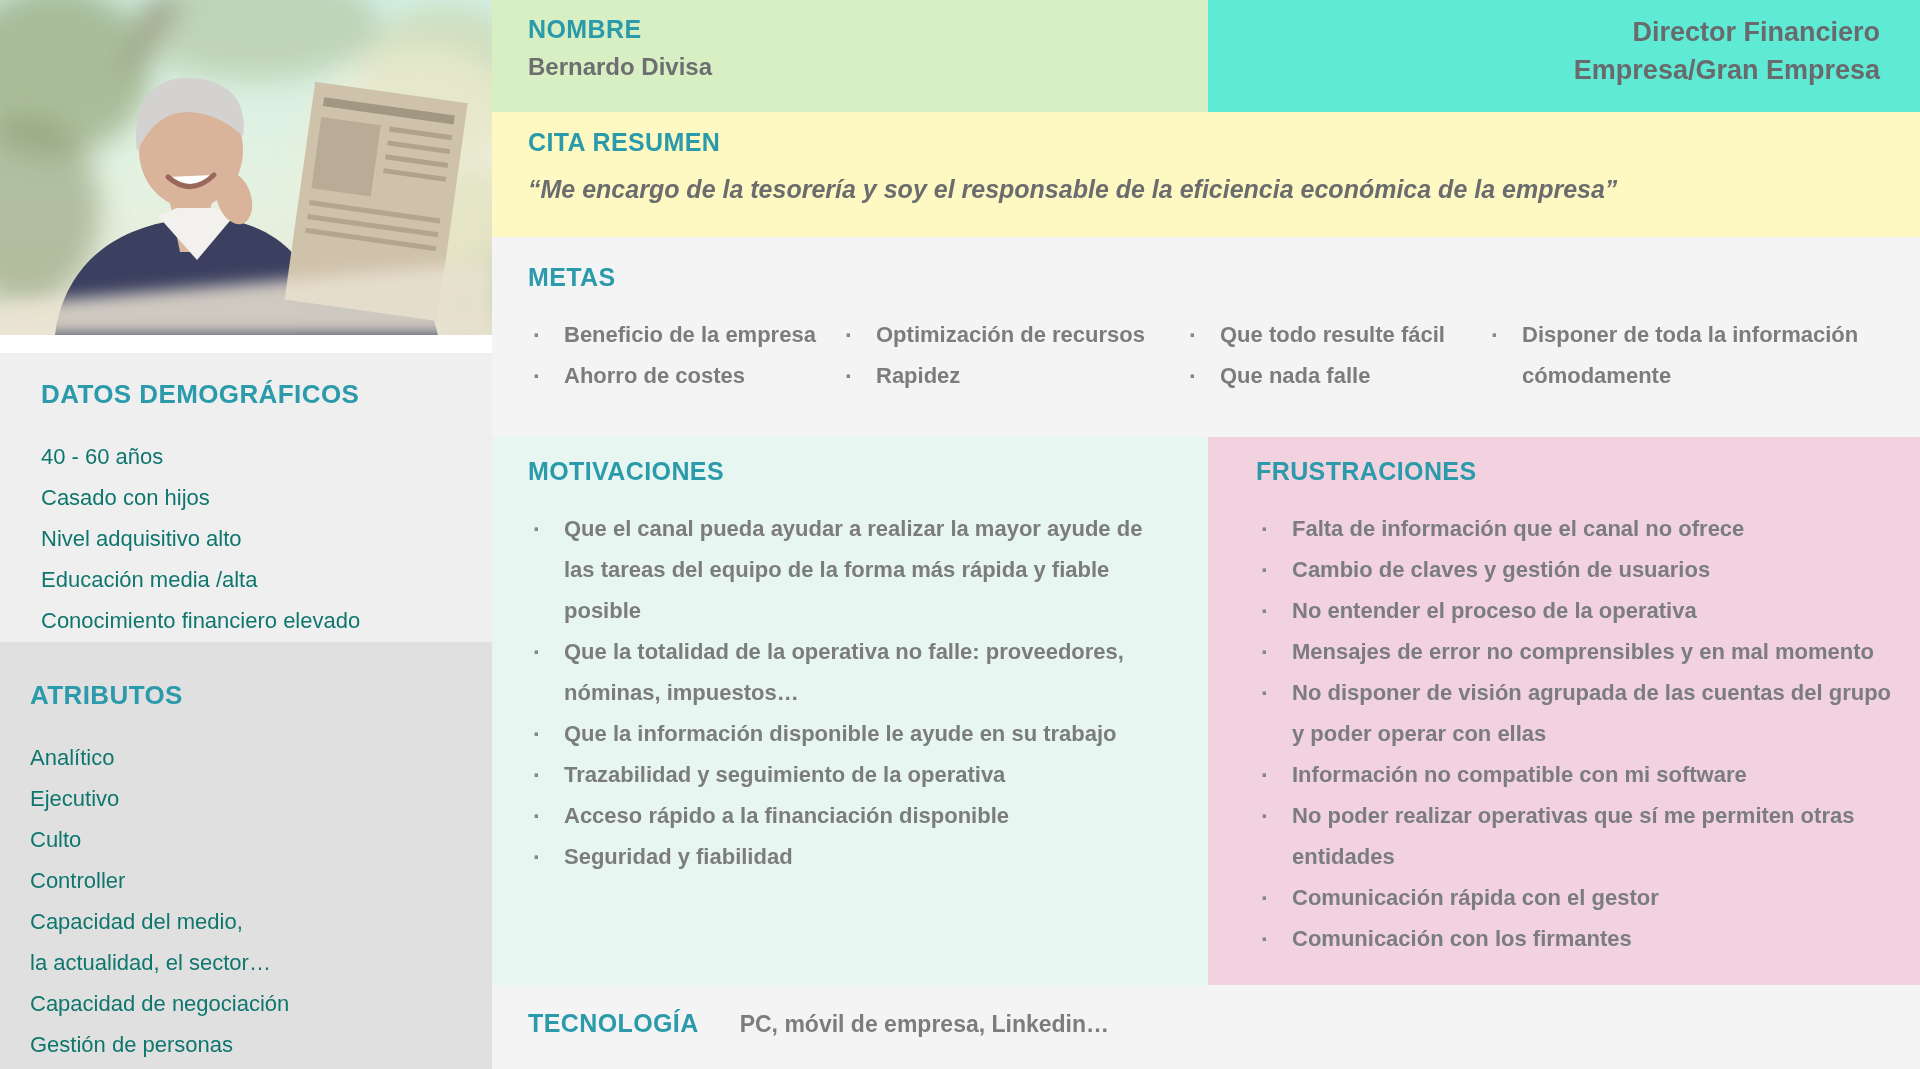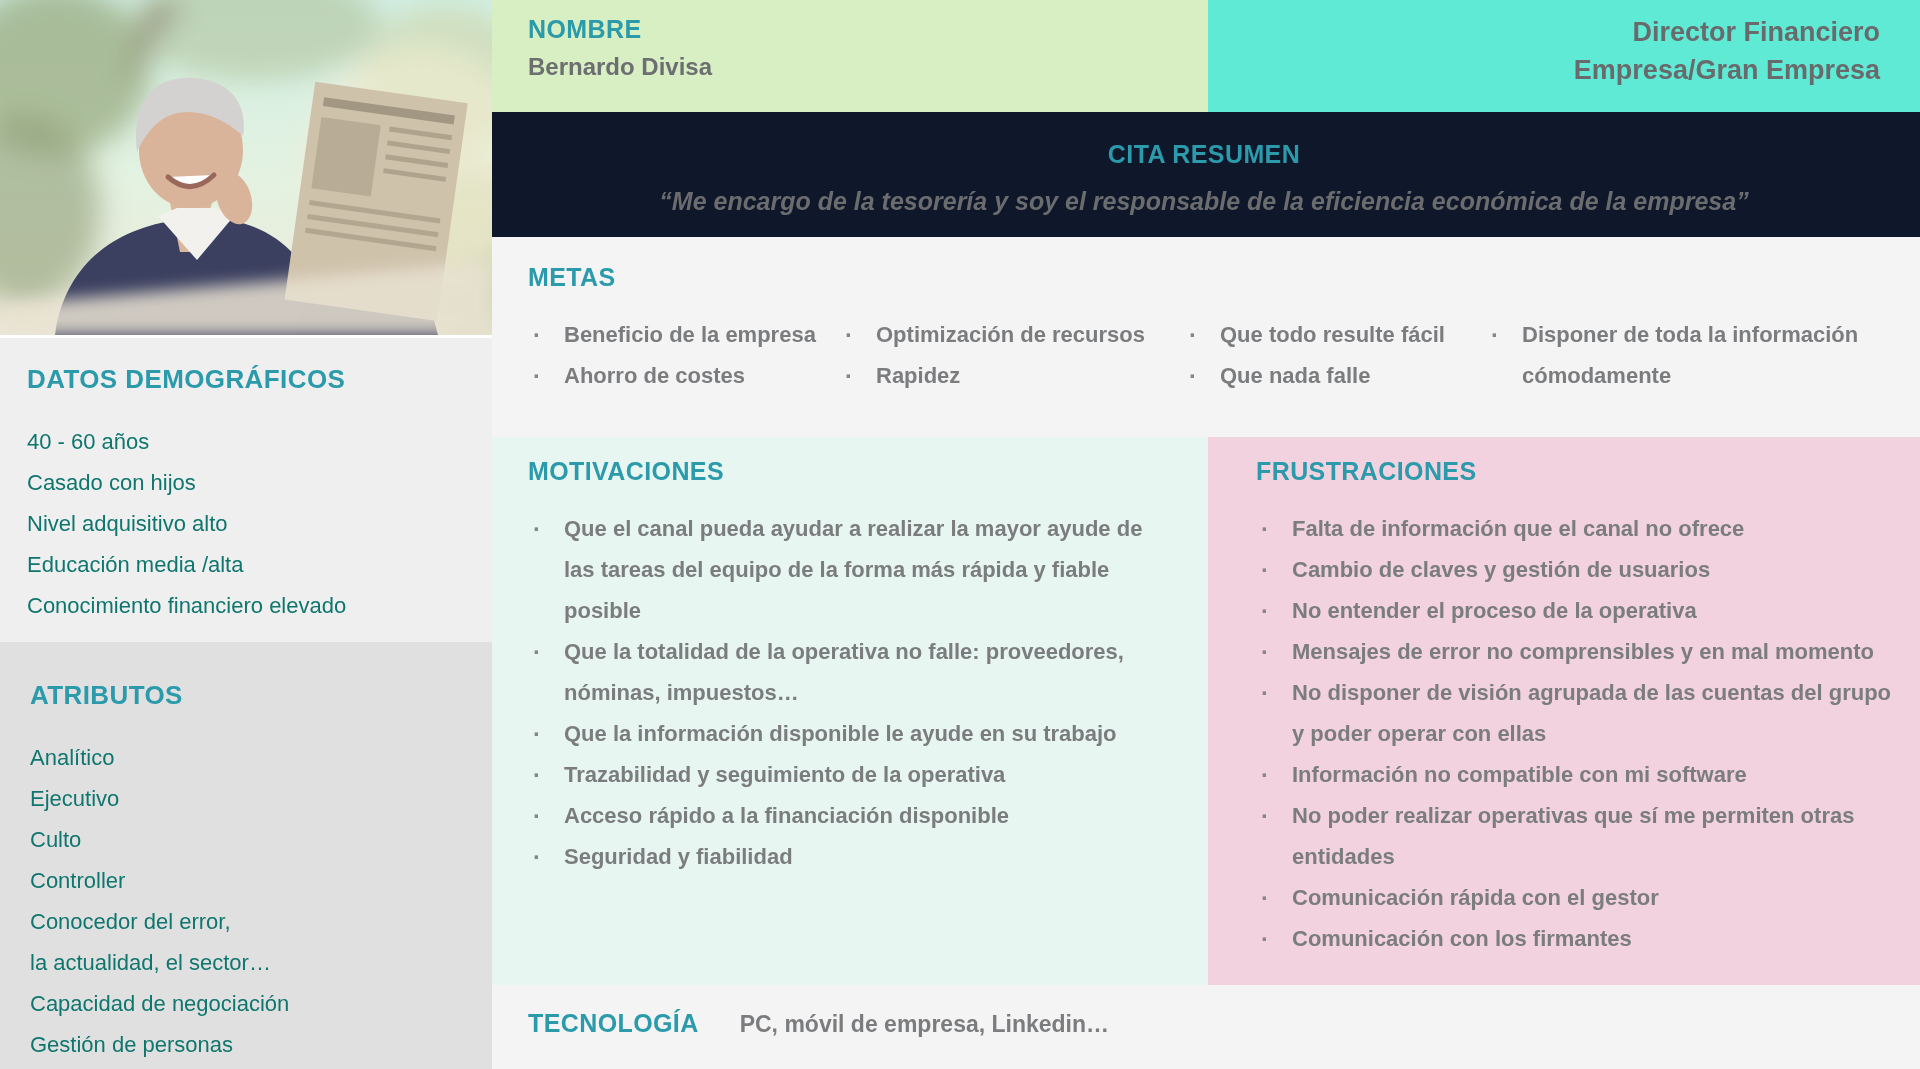--- a/index.html
+++ b/index.html
@@ -4,34 +4,34 @@
 <style>
   html,body{margin:0;padding:0;background:#ffffff;}
   .canvas{
     position:relative;width:1920px;height:1069px;overflow:hidden;
     font-family:"Liberation Sans",sans-serif;background:#ffffff;
   }
   
   .left{position:absolute;left:0;top:0;width:492px;height:1069px;}
   .photo{position:absolute;left:0;top:0;width:492px;height:335px;overflow:hidden;}
   .photo svg{display:block;width:492px;height:335px;}
-  .demo-sec{position:absolute;left:0;top:338px;width:492px;height:307px;background:#efeff0;box-sizing:border-box;padding:26px 20px 0 27px;}
+  .demo-sec{position:absolute;left:0;top:353px;width:492px;height:307px;background:#efeff0;box-sizing:border-box;padding:26px 20px 0 41px;}
   .attr-sec{position:absolute;left:0;top:642px;width:492px;height:427px;background:#e0e0e1;box-sizing:border-box;padding:38px 20px 0 30px;}
   .side-title{font-size:26px;font-weight:bold;color:#2b9aab;letter-spacing:0.4px;}
   .plain-list{margin-top:26px;}
   .plain-item{font-size:22px;font-weight:normal;color:#0f766e;line-height:41px;white-space:nowrap;}
   
   .right{position:absolute;left:492px;top:0;width:1428px;height:1069px;display:flex;flex-direction:column;}
   .hdr{height:112px;display:flex;flex:none;}
   .hdr-green{width:716px;box-sizing:border-box;background:#d7efc3;padding:15px 0 0 36px;}
   .hdr-blue{flex:1;box-sizing:border-box;background:#5eead4;padding:13px 40px 0 0;text-align:right;}
   .sec-title{font-size:25px;font-weight:bold;color:#2b9aab;letter-spacing:0.4px;}
   .persona-name{margin-top:9px;font-size:24px;font-weight:bold;color:#6d6e70;}
   .role-line{font-size:27px;font-weight:bold;color:#696a6c;line-height:38px;}
-  .quote-sec{height:125px;flex:none;box-sizing:border-box;background:#0f172a;padding:28px 40px 0 36px;text-align:center;}
+  .quote-sec{height:125px;flex:none;box-sizing:border-box;background:#fef9c3;padding:16px 40px 0 36px;}
   .quote-text{margin:18px 0 0 0;font-size:25px;font-weight:bold;font-style:italic;color:#6b6c6e;}
   .metas-sec{height:200px;flex:none;box-sizing:border-box;background:#f4f4f5;padding:26px 30px 0 36px;}
   .metas-cols{margin-top:22px;display:grid;grid-template-columns:312px 344px 302px 1fr;}
   .mf-row{height:548px;flex:none;display:flex;}
   .motiv-sec{width:716px;box-sizing:border-box;background:#e7f6f1;padding:20px 44px 0 36px;}
   .frus-sec{flex:1;box-sizing:border-box;background:#f1d2de;padding:20px 28px 0 48px;}
   .bullet-list{margin-top:22px;}
   .bullet-item{display:grid;grid-template-columns:36px 1fr;}
   .bullet-item .dot{font-size:24px;font-weight:bold;color:#85868a;line-height:41px;padding-left:5px;}
   .bullet-item .txt{font-size:22px;font-weight:bold;color:#7b7c7e;line-height:41px;}
@@ -106,21 +106,21 @@
         </div>
     </section>
 
     <section class="attr-sec">
       <div class="side-title">ATRIBUTOS</div>
       <div class="plain-list">
           <div class="plain-item">Analítico</div>
           <div class="plain-item">Ejecutivo</div>
           <div class="plain-item">Culto</div>
           <div class="plain-item">Controller</div>
-          <div class="plain-item">Conocedor del error,</div>
+          <div class="plain-item">Capacidad del medio,</div>
           <div class="plain-item">la actualidad, el sector…</div>
           <div class="plain-item">Capacidad de negociación</div>
           <div class="plain-item">Gestión de personas</div>
         </div>
     </section>
   </aside>
 
   <main class="right">
 
     <header class="hdr">

